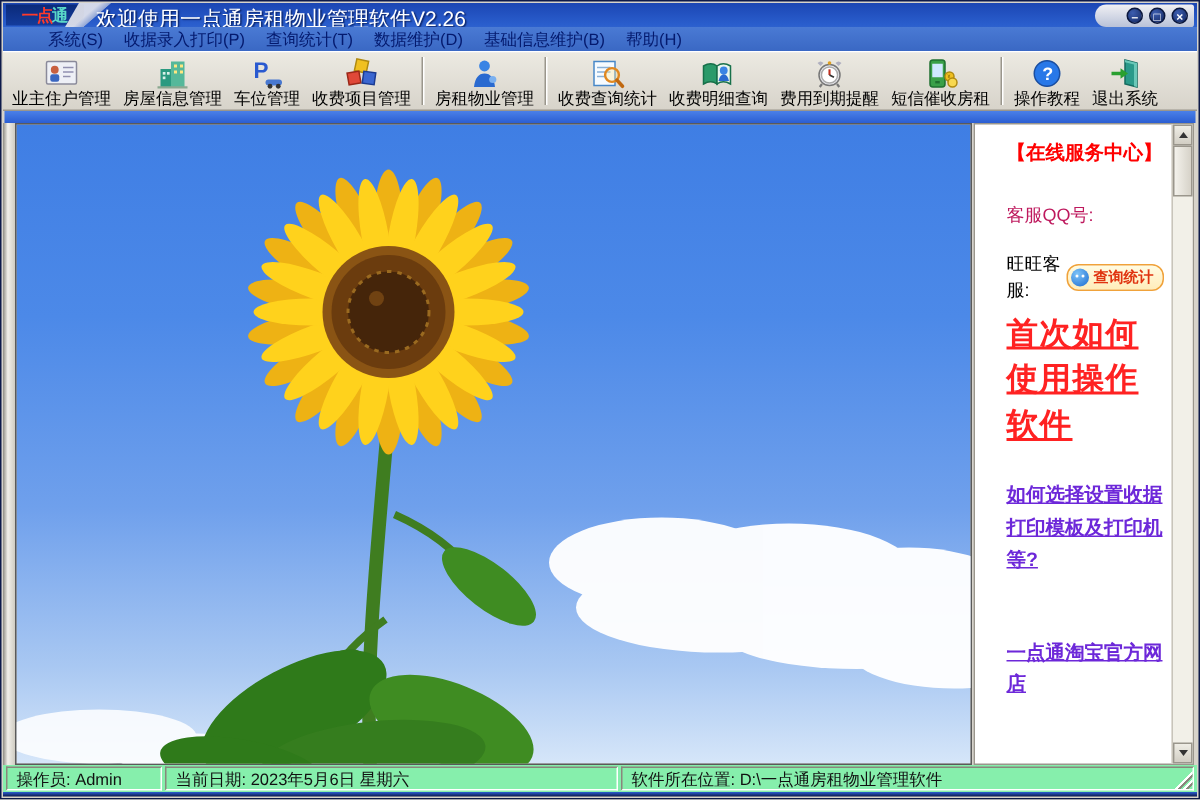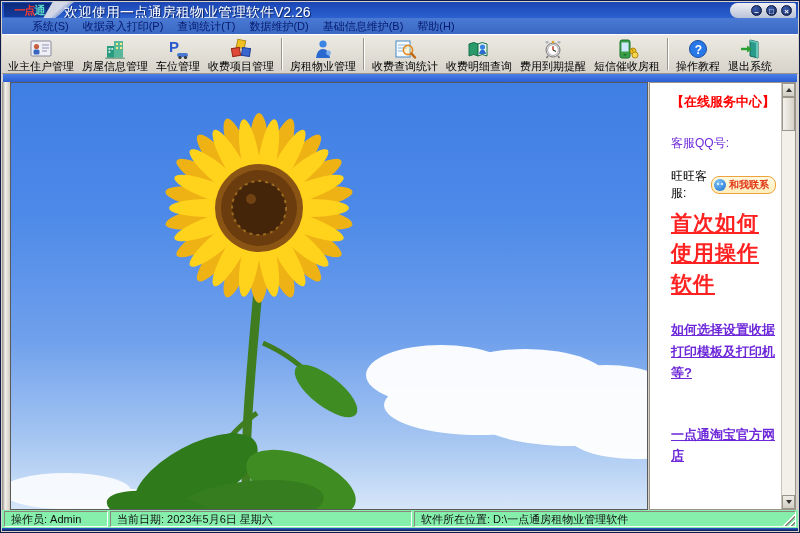--- a/index.html
+++ b/index.html
@@ -34,21 +34,21 @@
 
   
   .main{position:absolute;left:1px;right:1px;top:81px;bottom:22px;background:#d7d3ca;}
   .leftedge{position:absolute;left:0;top:0;bottom:0;width:8px;background:linear-gradient(90deg,#8f8d84,#f2f0ea 40%,#cfccc2);}
   .photo{position:absolute;left:8px;top:0;width:638px;bottom:0;background:linear-gradient(180deg,#3f7ee4 0%,#4c89e8 30%,#6fa0ec 60%,#a9c8f2 85%,#d6e6f9 100%);border:1px solid #5a5a5a;box-sizing:border-box;overflow:hidden;}
   .photo svg{position:absolute;left:0;top:0;}
 
   .sidebar{position:absolute;left:647px;right:2px;top:0;bottom:0;background:#ffffff;border:1px solid #9a968c;box-sizing:border-box;}
   .sidecontent{position:absolute;left:0;top:0;right:13px;bottom:0;padding:10px 6px 0 21px;box-sizing:border-box;}
   .svc-header{color:#ff0000;font-size:13px;font-weight:bold;white-space:nowrap;}
-  .svc-label{color:#6d28d9;font-size:12px;margin-top:24px;}
+  .svc-label{color:#be185d;font-size:12px;margin-top:24px;}
   .wwrow{display:flex;align-items:center;gap:0;margin-top:16px;}
   .wwlabel{color:#000;font-size:12px;}
   .wwbadge{display:inline-flex;align-items:center;gap:3px;background:linear-gradient(180deg,#fffbe2,#ffedba);border:1px solid #f0a23a;border-radius:8px;padding:1px 6px 1px 2px;cursor:pointer;}
   .wwface{width:12px;height:12px;border-radius:50%;background:radial-gradient(circle at 35% 30%,#7ec4f8,#1a6ad0);position:relative;}
   .wwface:after{content:"";position:absolute;left:3px;top:4px;width:2px;height:2px;border-radius:50%;background:#fff;box-shadow:4px 0 0 #fff;}
   .wwtext{color:#e03410;font-size:10px;font-weight:bold;white-space:nowrap;}
   .biglink{display:block;margin-top:6px;color:#ff2222;font-size:21px;font-weight:bold;text-decoration:underline;line-height:1.45;letter-spacing:1px;cursor:pointer;}
   .bluelink{display:block;margin-top:20px;color:#6d28d9;font-size:13px;font-weight:bold;text-decoration:underline;line-height:1.65;cursor:pointer;}
   .storelink{margin-top:40px;}
 
@@ -319,21 +319,21 @@
     </div>
 
     <div class="sidebar">
       <div class="sidecontent">
         <div class="svc-header">【在线服务中心】</div>
         <div class="svc-label">客服QQ号:</div>
         <div class="wwrow">
           <span class="wwlabel">旺旺客服:</span>
           <span class="wwbadge">
             <span class="wwface"></span>
-            <span class="wwtext">和我联系</span>
+            <span class="wwtext">查询统计</span>
           </span>
         </div>
         <a class="biglink">首次如何使用操作软件</a>
         <a class="bluelink">如何选择设置收据打印模板及打印机等?</a>
         <a class="bluelink storelink">一点通淘宝官方网店</a>
       </div>
       <div class="scrollbar">
         <div class="sbtn up">
             <span class="arr u"></span>
           </div>

